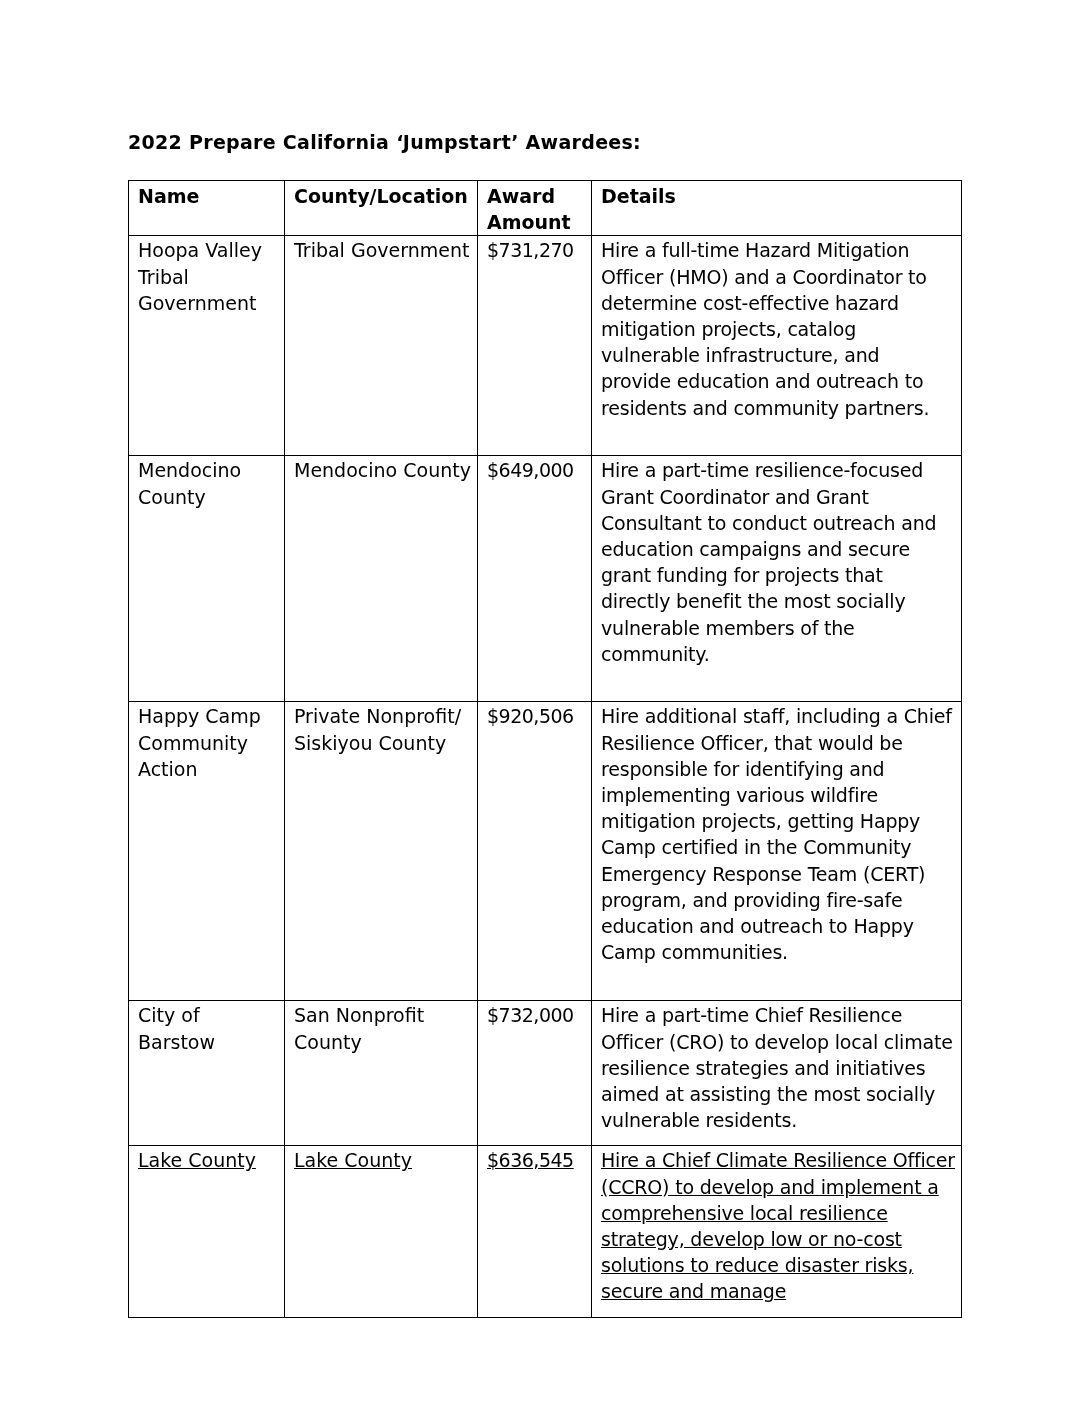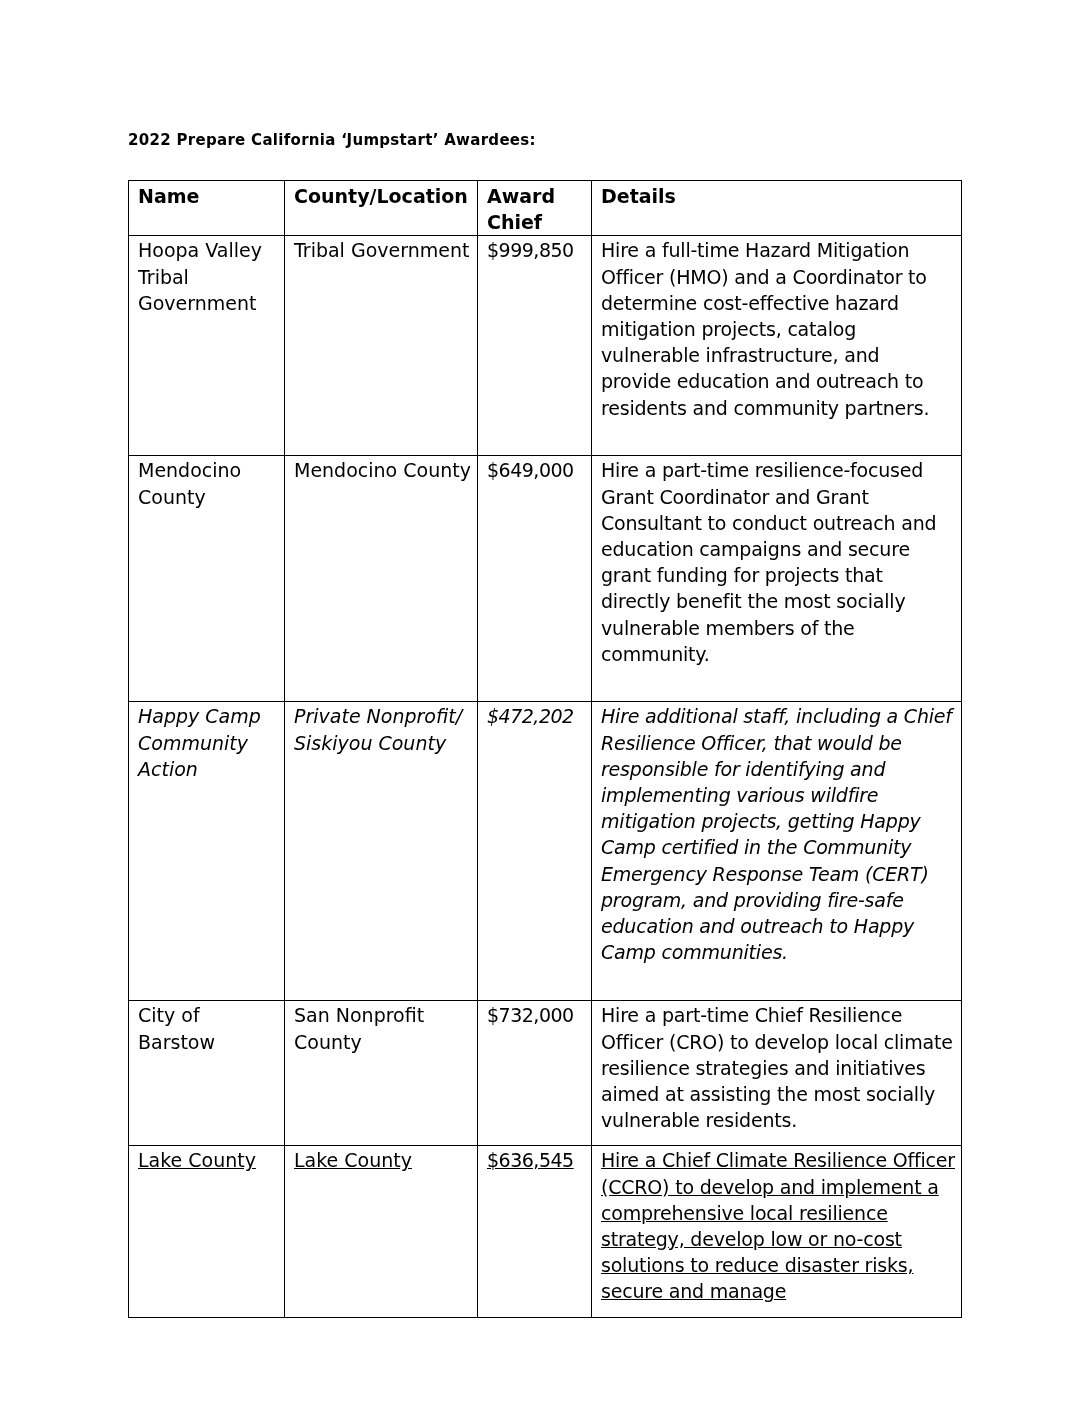--- a/index.html
+++ b/index.html
@@ -12,21 +12,21 @@
       height: 1408px;
       position: relative;
       overflow: hidden;
       font-family: "DejaVu Sans", sans-serif;
       color: #000;
     }
     .page-title {
       position: absolute;
       left: 128px;
       top: 131px;
-      font-size: 15px;
+      font-size: 19px;
       font-weight: bold;
       letter-spacing: 0.3px;
       white-space: nowrap;
     }
     table.awardees {
       position: absolute;
       left: 128px;
       top: 180px;
       width: 833px;
       border-collapse: collapse;
@@ -56,61 +56,61 @@
       padding-right: 4px;
       letter-spacing: -0.2px;
     }
     td.award {
       padding-left: 8px;
       padding-right: 2px;
       letter-spacing: -0.5px;
     }
     tr.row-hoopa td { height: 206px; }
     tr.row-mendocino td { height: 232px; }
-    tr.row-happycamp td { height: 285px; font-style: italic; }
+    tr.row-happycamp td { height: 285px; }
     tr.row-barstow td { height: 129px; }
     tr.row-lake td { height: 153px; text-decoration: underline; }
   </style>
 </head>
 <body>
 
 <div class="page-title">2022 Prepare California ‘Jumpstart’ Awardees:</div>
 
 <table class="awardees">
   <colgroup>
     <col class="c-name">
     <col class="c-county">
     <col class="c-award">
     <col class="c-details">
   </colgroup>
   <thead>
     <tr>
       <th>Name</th>
       <th>County/Location</th>
-      <th>Award Chief</th>
+      <th>Award Amount</th>
       <th>Details</th>
     </tr>
   </thead>
   <tbody>
     <tr class="row-hoopa">
       <td>Hoopa Valley Tribal Government</td>
       <td>Tribal Government</td>
-      <td class="award">$999,850</td>
+      <td class="award">$731,270</td>
       <td class="details">Hire a full-time Hazard Mitigation Officer (HMO) and a Coordinator to determine cost-effective hazard mitigation projects, catalog vulnerable infrastructure, and provide education and outreach to residents and community partners.</td>
     </tr>
     <tr class="row-mendocino">
       <td>Mendocino County</td>
       <td>Mendocino County</td>
       <td class="award">$649,000</td>
       <td class="details">Hire a part-time resilience-focused Grant Coordinator and Grant Consultant to conduct outreach and education campaigns and secure grant funding for projects that directly benefit the most socially vulnerable members of the community.</td>
     </tr>
     <tr class="row-happycamp">
       <td>Happy Camp Community Action</td>
       <td>Private Nonprofit/ Siskiyou County</td>
-      <td class="award">$472,202</td>
+      <td class="award">$920,506</td>
       <td class="details">Hire additional staff, including a Chief Resilience Officer, that would be responsible for identifying and implementing various wildfire mitigation projects, getting Happy Camp certified in the Community Emergency Response Team (CERT) program, and providing fire-safe education and outreach to Happy Camp communities.</td>
     </tr>
     <tr class="row-barstow">
       <td>City of Barstow</td>
       <td>San Nonprofit County</td>
       <td class="award">$732,000</td>
       <td class="details">Hire a part-time Chief Resilience Officer (CRO) to develop local climate resilience strategies and initiatives aimed at assisting the most socially vulnerable residents.</td>
     </tr>
     <tr class="row-lake">
       <td>Lake County</td>

